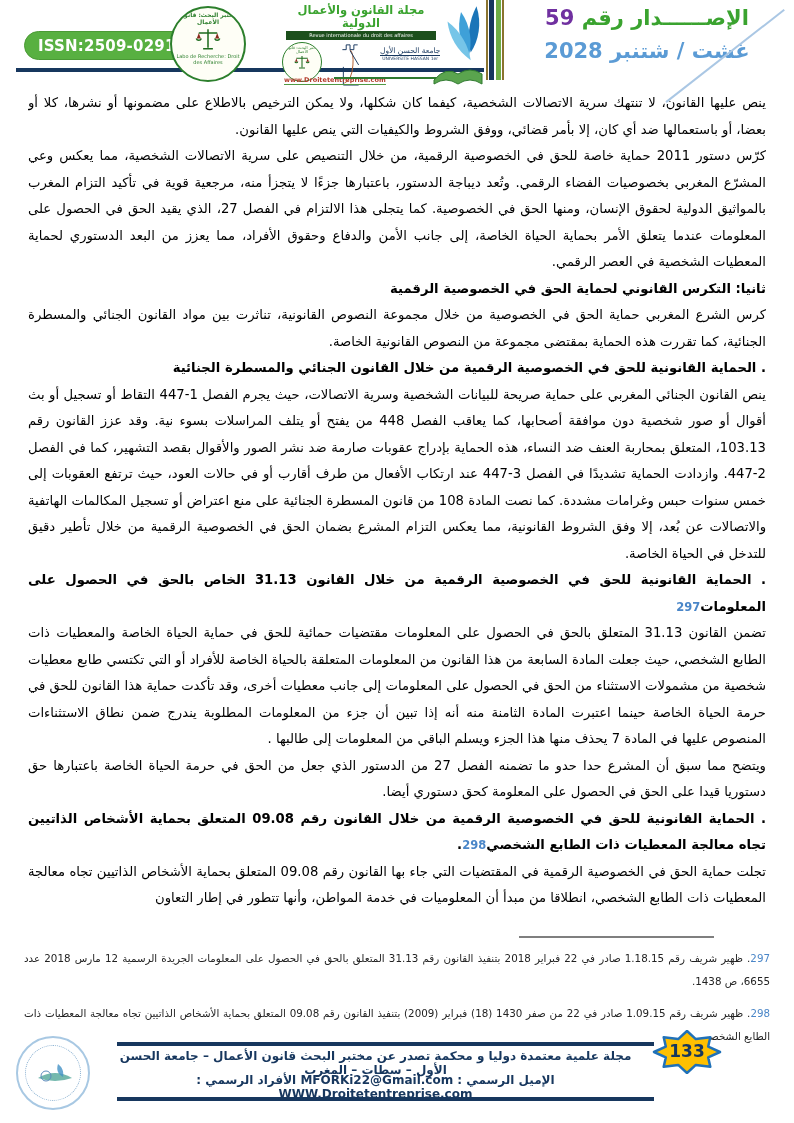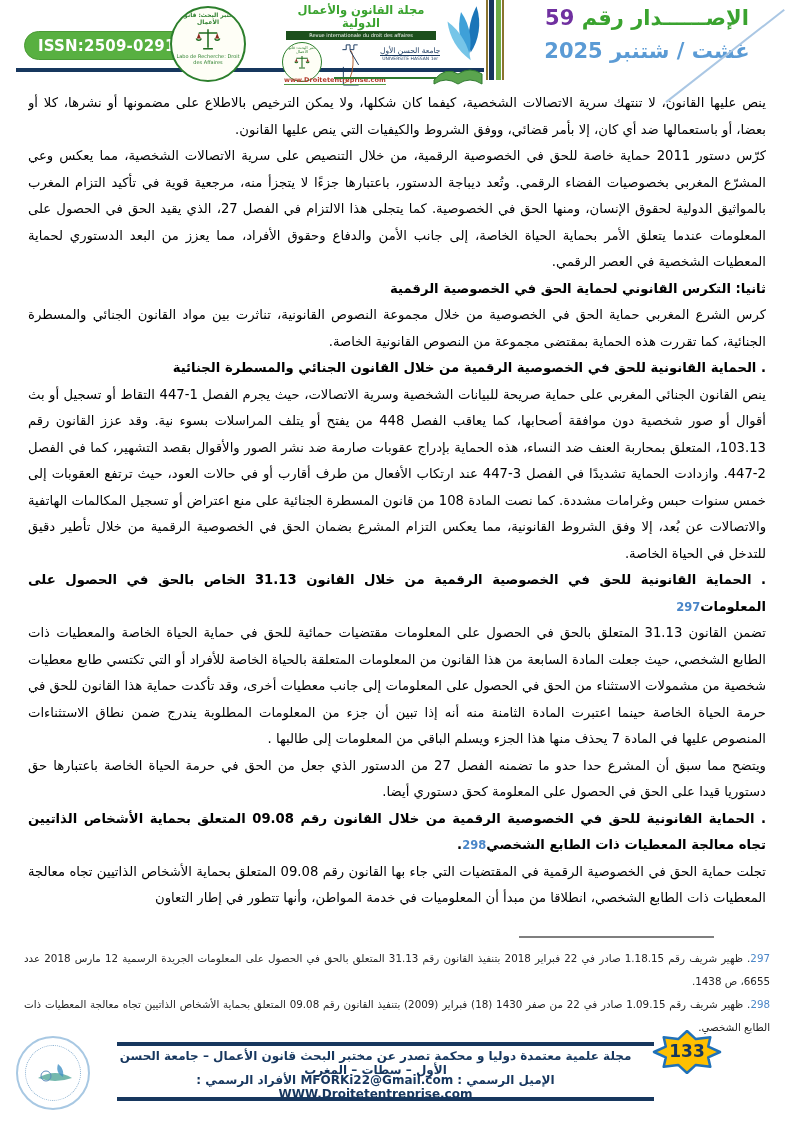--- a/index.html
+++ b/index.html
@@ -55,21 +55,21 @@
   main {
     position:absolute; top:90px; right:28px; left:28px; height:852px; overflow:hidden;
     direction:rtl; text-align:justify; color:#000;
     font-size:13.2px; line-height:26.5px;
   }
   .heading { font-weight:bold; }
   .fn-ref { color:#4a86c8; font-size:11.5px; }
   
   .footnotes { position:absolute; top:936px; right:24px; left:24px; direction:rtl; }
   .fn-sep { width:195px; height:2px; background:#7f7f7f; margin:0 56px 9px auto; }
-  .fn-item { font-size:10.3px; line-height:23px; text-align:justify; color:#222; }
+  .fn-item { font-size:10.3px; line-height:23px; text-align:justify; color:#222;margin-top:9px; }
   .fn-num { color:#4a86c8; }
   
   .footer-rule-top, .footer-rule-bottom { position:absolute; left:117px; width:537px; height:3.5px; background:#17375e; }
   .footer-rule-top { top:1042px; }
   .footer-rule-bottom { top:1097px; }
   .footer-line1, .footer-line2 {
     position:absolute; left:107px; width:537px; direction:rtl; text-align:center;
     color:#17375e; font-weight:bold; font-size:12px;
   }
   .footer-line1 { top:1049px; }
@@ -148,21 +148,21 @@
         <div class="vb2"></div>
         <div class="vb3"></div>
         <div class="vb4"></div>
     </div>
 
     <div class="issue-block">
       <div class="issue-line">
         <span>الإصــــــدار رقم</span>
         <span class="issue-num">59</span>
       </div>
-      <div class="issue-date">غشت / شتنبر 2025</div>
+      <div class="issue-date">غشت / شتنبر 2028</div>
     </div>
     <div class="diag-line"></div>
   </header>
 
   <main id="article-body">
       <div class="para">ينص عليها القانون، لا تنتهك سرية الاتصالات الشخصية، كيفما كان شكلها، ولا يمكن الترخيص بالاطلاع على مضمونها أو نشرها، كلا أو بعضا، أو باستعمالها ضد أي كان، إلا بأمر قضائي، ووفق الشروط والكيفيات التي ينص عليها القانون.</div>
       <div class="para">كرّس دستور 2011 حماية خاصة للحق في الخصوصية الرقمية، من خلال التنصيص على سرية الاتصالات الشخصية، مما يعكس وعي المشرّع المغربي بخصوصيات الفضاء الرقمي. وتُعد ديباجة الدستور، باعتبارها جزءًا لا يتجزأ منه، مرجعية قوية في تأكيد التزام المغرب بالمواثيق الدولية لحقوق الإنسان، ومنها الحق في الخصوصية. كما يتجلى هذا الالتزام في الفصل 27، الذي يقيد الحق في الحصول على المعلومات عندما يتعلق الأمر بحماية الحياة الخاصة، إلى جانب الأمن والدفاع وحقوق الأفراد، مما يعزز من البعد الدستوري لحماية المعطيات الشخصية في العصر الرقمي.</div>
       <div class="heading">ثانيا: التكرس القانوني لحماية الحق في الخصوصية الرقمية</div>
       <div class="para">كرس الشرع المغربي حماية الحق في الخصوصية من خلال مجموعة النصوص القانونية، تناثرت بين مواد القانون الجنائي والمسطرة الجنائية، كما تقررت هذه الحماية بمقتضى مجموعة من النصوص القانونية الخاصة.</div>
       <div class="heading">. الحماية القانونية للحق في الخصوصية الرقمية من خلال القانون الجنائي والمسطرة الجنائية</div>

